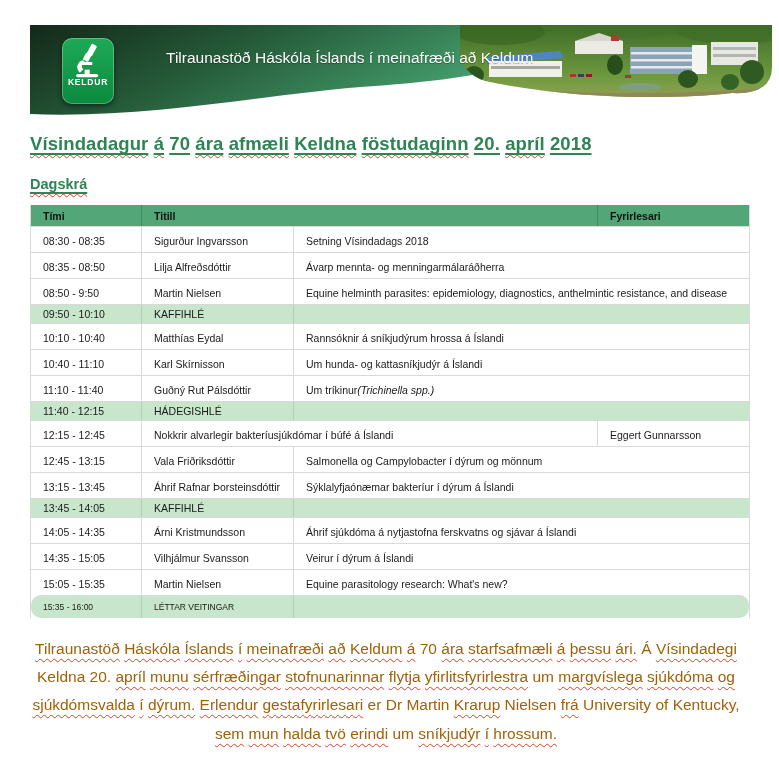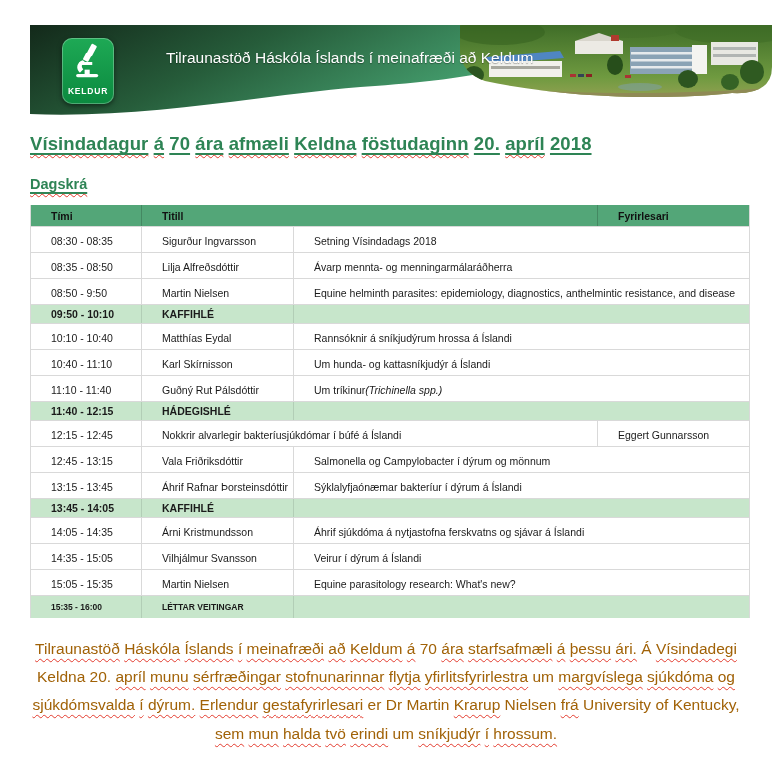--- a/index.html
+++ b/index.html
@@ -9,21 +9,21 @@
     overflow:hidden;
   }
   
   .banner{position:relative;margin:25px 0 0 30px;width:742px;height:95px;}
   .banner-svg{position:absolute;left:0;top:0;width:742px;height:95px;display:block;}
   .logo{
     position:absolute;left:32px;top:13px;width:52px;height:66px;border-radius:10px;
     background:linear-gradient(180deg,var(--logo-top),var(--logo-bottom));
     box-shadow:0 2px 5px rgba(0,0,0,.5), inset 0 0 0 1px rgba(255,255,255,.28);
     display:flex;flex-direction:column;align-items:center;justify-content:flex-end;
-    padding-bottom:8px;box-sizing:border-box;
+    padding-bottom:17px;box-sizing:border-box;
   }
   .logo-icon{position:absolute;top:5px;left:50%;transform:translateX(-50%);}
   .logo-label{color:#fff;font-size:8.5px;font-weight:bold;letter-spacing:.8px;}
   .banner-title{
     position:absolute;left:136px;top:24px;color:#ffffff;font-size:15.5px;
     text-shadow:0 1px 1px rgba(0,0,0,.35);white-space:nowrap;
   }
   
   .doc-title{
     margin:13px 0 0 30px;font-size:18.5px;font-weight:bold;color:var(--heading-green);
@@ -36,34 +36,34 @@
     text-decoration-color:var(--squiggle);text-decoration-thickness:1px;
     text-underline-offset:3.5px;text-decoration-skip-ink:none;
   }
   
   .schedule{
     margin:13px 0 0 30px;width:720px;font-size:10.5px;
     border-left:1px solid var(--border);border-right:1px solid var(--border);
     box-sizing:border-box;
   }
   .trow{display:flex;align-items:stretch;}
-  .cell{box-sizing:border-box;padding-left:20px;white-space:nowrap;overflow:visible;}
+  .cell{box-sizing:border-box;padding-left:12px;white-space:nowrap;overflow:visible;}
   .c-time{width:110px;flex:none;}
   .c-speaker{width:152px;flex:none;}
   .c-title{flex:1;min-width:0;}
   .thead{background:var(--header-bg);height:21px;font-weight:bold;color:#111;}
   .thead .cell{display:flex;align-items:center;}
   .thead .cell + .cell{border-left:1px solid rgba(0,0,0,.18);}
   .tdata{height:25px;border-top:1px solid var(--border);text-align:right;}
   .tdata .cell{display:flex;align-items:flex-end;padding-bottom:5px;}
   .tdata .cell + .cell{border-left:1px solid var(--border);}
-  .tbreak{background:var(--break-bg);height:18px;font-weight:bold;border-top:1px solid var(--border);}
+  .tbreak{background:var(--break-bg);height:18px;font-weight:normal;border-top:1px solid var(--border);}
   .tbreak .cell{display:flex;align-items:center;}
   .tbreak .cell + .cell{border-left:1px solid rgba(0,0,0,.10);}
-  .tbreak.small{height:22px;font-size:8.5px;}
+  .tbreak.small{height:22px;font-size:8.5px;border-radius:10px;}
   .it{font-style:italic;}
   
   .paragraphs{margin:17px 30px 0 30px;width:712px;font-size:15.5px;line-height:1.82;color:#a16207;text-align:center;}
   .para{margin:0 0 13px 0;}
 </style>
 </head>
 <body>
 
 <div class="page">
 

